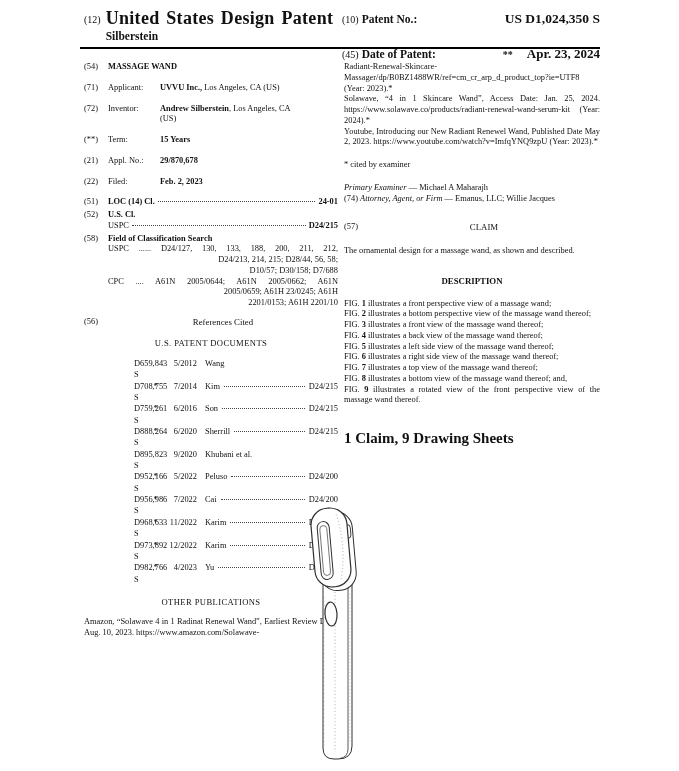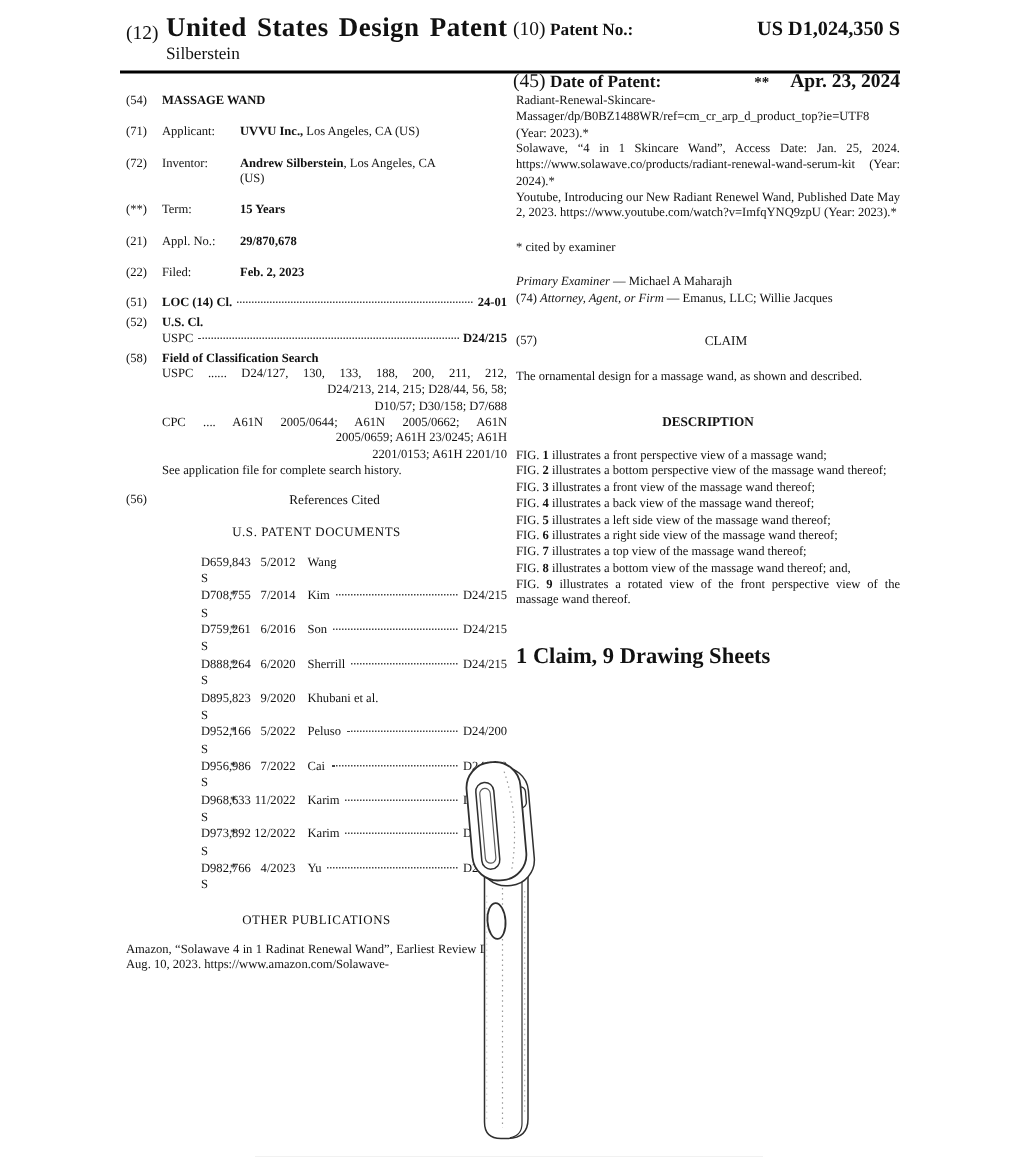--- a/index.html
+++ b/index.html
@@ -5,23 +5,23 @@
   * { margin:0; padding:0; box-sizing:border-box; }
   html,body { background:#e8e8e8; }
   .page {
     position:relative; width:679px; height:771px; background:#ffffff;
     font-family:"Liberation Serif","DejaVu Serif",serif; color:#111;
     margin:0 auto; overflow:hidden;
   }
   
   .header { position:absolute; left:84px; top:8px; width:516px; display:flex; justify-content:space-between; }
   .h-left { display:flex; gap:5px; }
-  .hnum { font-size:13px; padding-top:6px; }
+  .hnum { font-size:10px; padding-top:6px; }
   .htitle { font-size:18px; font-weight:bold; letter-spacing:.3px; word-spacing:2px; white-space:nowrap; }
-  .hname { font-size:11.5px; font-weight:normal; margin-top:1px; }
+  .hname { font-size:11.5px; font-weight:bold; margin-top:1px; }
   .h-right { width:258px; padding-top:3px; }
   .hrow { display:flex; align-items:baseline; font-size:11.5px; font-weight:bold; margin-bottom:2px; }
   .hrow .hnum { padding-top:0; font-weight:normal; margin-right:3px; }
   .hval { margin-left:auto; font-size:13.5px; }
   .hstars { margin-left:auto; font-size:10px; }
   .hval2 { margin-left:14px; font-size:13px;margin-top:17px; }
   .rule { position:absolute; left:80px; top:47px; width:520px; height:2px; background:#000; }
   
   .col { position:absolute; top:62px; font-size:8.4px; line-height:1.28; }
   .col-l { left:84px;  width:254px; }
@@ -147,21 +147,20 @@
     <div class="fr" style="margin-bottom:7px">
       <span class="fnum">(58)</span>
       <span class="fbody">
         <b>Field of Classification Search</b>
         <div class="jline">USPC ...... D24/127, 130, 133, 188, 200, 211, 212,</div>
         <div class="line-r">D24/213, 214, 215; D28/44, 56, 58;</div>
         <div class="line-r">D10/57; D30/158; D7/688</div>
         <div class="jline">CPC .... A61N 2005/0644; A61N 2005/0662; A61N</div>
         <div class="line-r">2005/0659; A61H 23/0245; A61H</div>
         <div class="line-r">2201/0153; A61H 2201/10</div>
-        <div>See application file for complete search history.</div>
       </span>
     </div>
 
     <div class="fr" style="margin-top:8px; margin-bottom:0">
       <span class="fnum">(56)</span>
       <span class="center-head">References Cited</span>
     </div>
     <div class="subhead">U.S. PATENT DOCUMENTS</div>
 
     <div>

